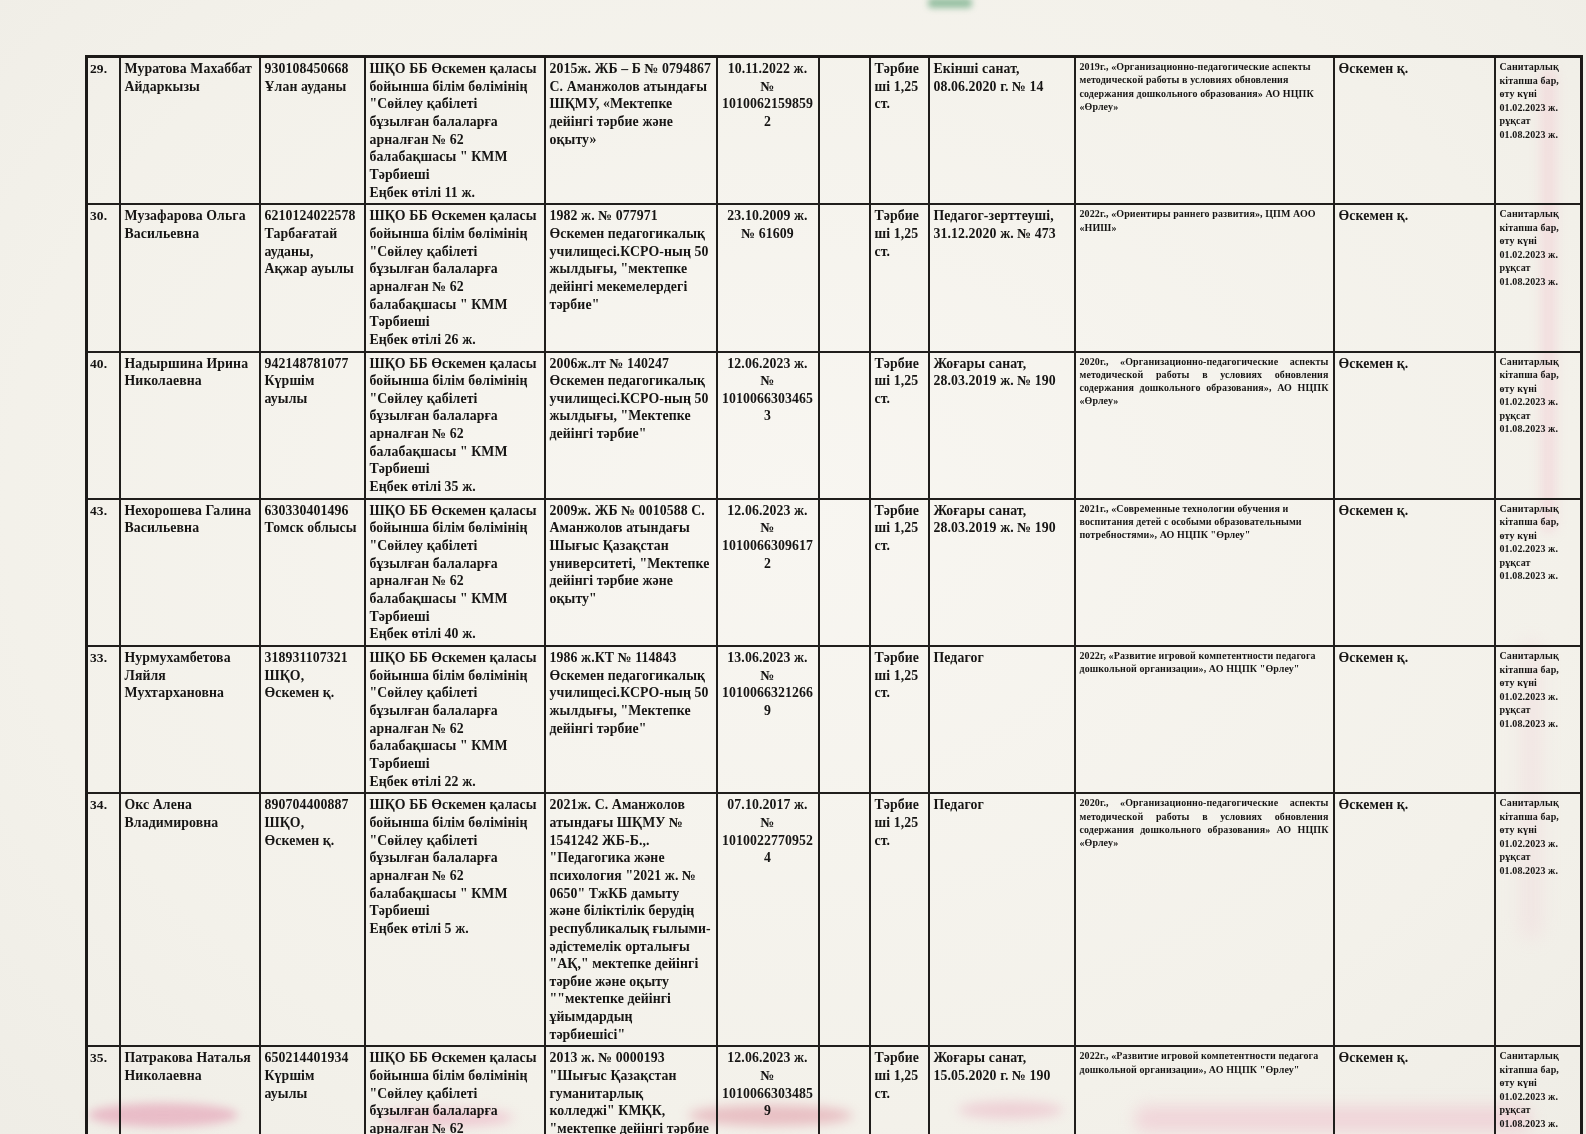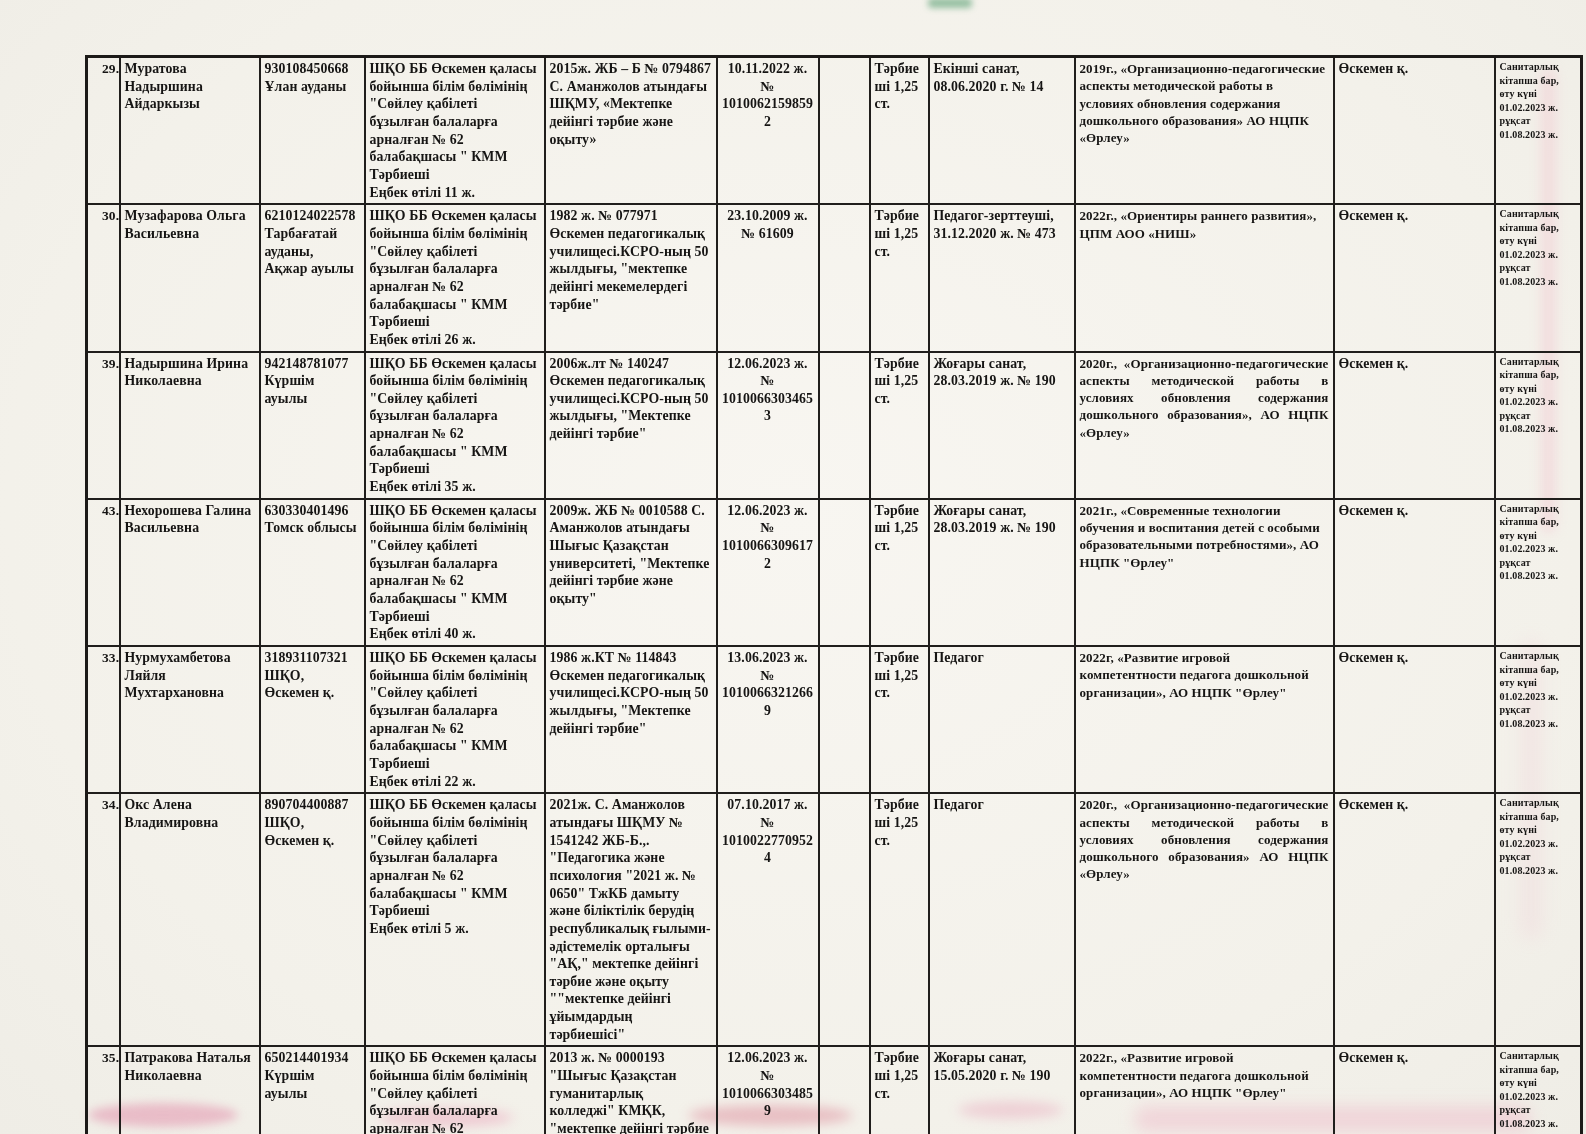--- a/index.html
+++ b/index.html
@@ -21,23 +21,23 @@
     border:2px solid #201e1c;
     vertical-align:top;
     padding:2px 4px 2px 4px;
     font-size:13.8px;
     font-weight:700;
     line-height:1.28;
     white-space:pre-line;
     overflow:hidden;
     letter-spacing:0.1px;
   }
-  td.c-num{padding-left:14px;font-size:13.5px;}
+  td.c-num{padding-left:2px;font-size:13.5px;}
   td.c-position{overflow-wrap:break-word;word-break:break-word;}
-  td.c-courses{font-size:13px;line-height:1.33;}
+  td.c-courses{font-size:10px;line-height:1.33;}
   td.c-courses.justify{text-align:justify;}
   td.c-sanitary{font-size:10px;line-height:1.35;}
   td.c-date{overflow-wrap:break-word;text-align:center;}
   
   .artifact{position:absolute;border-radius:50%;pointer-events:none;}
   .a-green{left:928px;top:-2px;width:44px;height:10px;background:#86b795;filter:blur(3px);opacity:.85;border-radius:4px;}
   .a-pink1{left:88px;top:1103px;width:150px;height:24px;background:#e394ae;filter:blur(5px);opacity:.55;}
   .a-pink2{left:378px;top:1108px;width:135px;height:19px;background:#eba7bd;filter:blur(6px);opacity:.5;}
   .a-pink3{left:688px;top:1105px;width:165px;height:21px;background:#dd8d9c;filter:blur(6px);opacity:.5;}
   .a-pink4{left:958px;top:1101px;width:105px;height:18px;background:#e8a9bd;filter:blur(6px);opacity:.45;}
@@ -70,21 +70,21 @@
       <col style="width:51px">
         <col style="width:59px">
         <col style="width:146px">
       <col style="width:259px">
         <col style="width:161px">
         <col style="width:87px">
     </colgroup>
     <tbody>
       <tr style="height:135px">
         <td class="c-num">29.</td>
-        <td class="c-name">Муратова Надыршина Айдаркызы</td>
+        <td class="c-name">Муратова Махаббат Айдаркызы</td>
         <td class="c-id">930108450668
 Ұлан ауданы</td>
         <td class="c-workplace">ШҚО ББ Өскемен қаласы бойынша білім бөлімінің "Сөйлеу қабілеті бұзылған балаларға арналған № 62 балабақшасы " КММ
 Тәрбиеші
 Еңбек өтілі 11 ж.</td>
         <td class="c-education">2015ж. ЖБ – Б  № 0794867 С. Аманжолов атындағы ШҚМУ, «Мектепке дейінгі тәрбие және оқыту»</td>
         <td class="c-date">10.11.2022 ж.
 №
 10100621598592</td>
         <td class="c-empty"></td>
@@ -116,21 +116,21 @@
         <td class="c-courses">2022г., «Ориентиры раннего развития», ЦПМ АОО «НИШ»</td>
         <td class="c-city">Өскемен қ.</td>
         <td class="c-sanitary">Санитарлық
 кітапша бар,
 өту күні
 01.02.2023 ж.
 рұқсат
 01.08.2023 ж.</td>
       </tr>
       <tr style="height:133px">
-        <td class="c-num">39.</td>
+        <td class="c-num">40.</td>
         <td class="c-name">Надыршина Ирина Николаевна</td>
         <td class="c-id">942148781077
 Күршім ауылы</td>
         <td class="c-workplace">ШҚО ББ Өскемен қаласы бойынша білім бөлімінің "Сөйлеу қабілеті бұзылған балаларға арналған № 62 балабақшасы " КММ
 Тәрбиеші
 Еңбек өтілі 35 ж.</td>
         <td class="c-education">2006ж.лт № 140247 Өскемен педагогикалық училищесі.КСРО-ның 50 жылдығы, "Мектепке дейінгі тәрбие"</td>
         <td class="c-date">12.06.2023 ж.
 №
 10100663034653</td>

